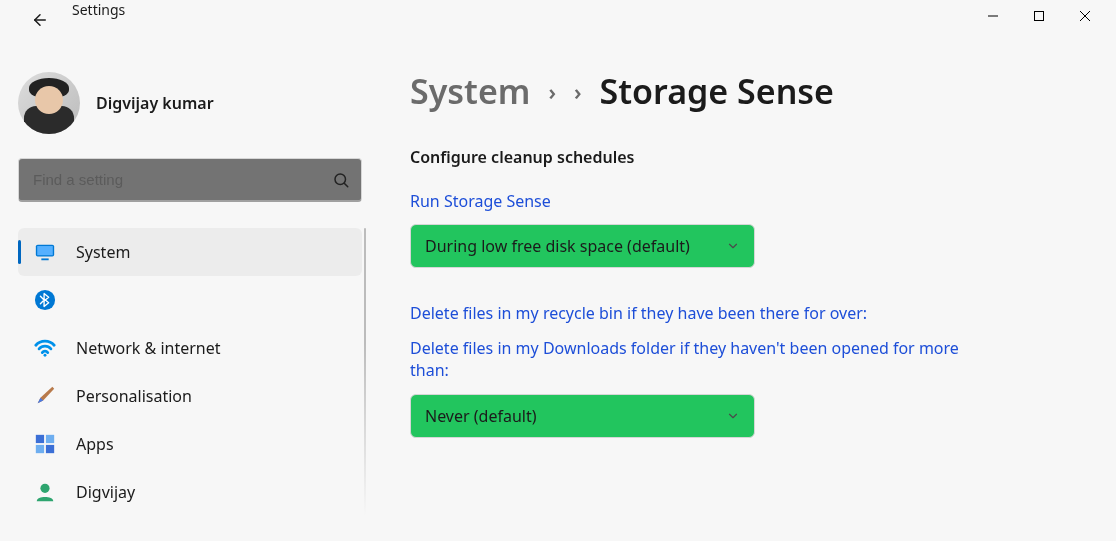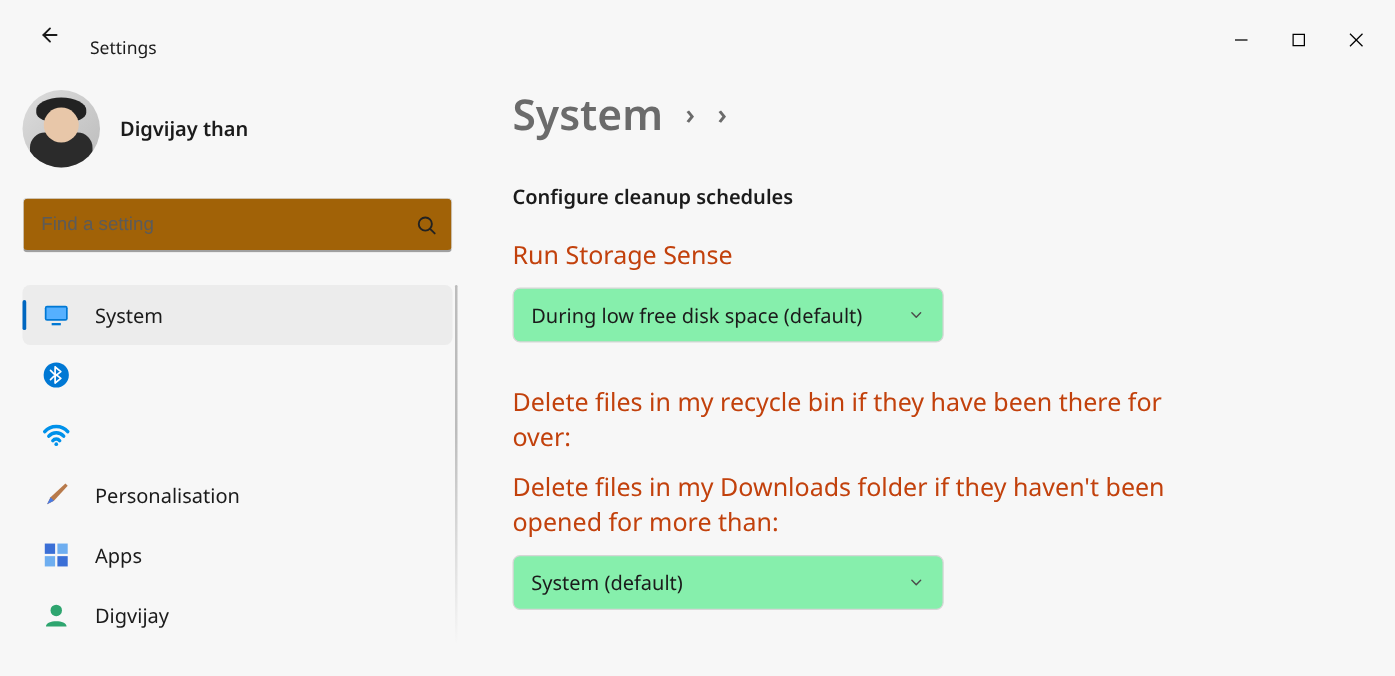--- a/index.html
+++ b/index.html
@@ -7,21 +7,21 @@
       font-family: "Segoe UI Variable", "Segoe UI", system-ui, sans-serif;
       background: #f7f7f7;
       color: #1b1b1b;
       width: 1116px;
       height: 541px;
       overflow: hidden;
       position: relative;
     }
     .titlebar {
       display: flex;
-      align-items: flex-end;
+      align-items: flex-start;
       height: 48px;
       padding: 0 8px 0 20px;
     }
     .back-btn {
       width: 40px;
       height: 40px;
       display: flex;
       align-items: center;
       justify-content: center;
       border: none;
@@ -94,21 +94,21 @@
     .search {
       position: relative;
       margin-bottom: 26px;
     }
     .search input {
       width: 100%;
       height: 44px;
       border: 1px solid #d6d6d6;
       border-bottom: 2px solid #a0a0a0;
       border-radius: 4px;
-      background: #a16207;
+      background: #737373;
       padding: 0 44px 0 14px;
       font-size: 15px;
       color: #1b1b1b;
       outline: none;
     }
     .search input::placeholder { color: #5b5b5b; }
     .search-icon {
       position: absolute; right: 12px; top: 50%; transform: translateY(-50%);
       width: 18px; height: 18px; color: #222;
     }
@@ -155,27 +155,27 @@
       font-weight: 600;
       color:#1b1b1b;
       margin-bottom: 32px;
       flex-wrap: wrap;
     }
     .crumb-link { color:#6b6b6b; cursor:pointer; }
     .crumb-sep { color:#6b6b6b; font-size: 22px; }
     .section-title{
       font-size:16px; font-weight:600; margin-bottom:22px;
     }
-    .field-label{ font-size:20px; color:#c2410c; margin-bottom:12px; line-height:1.4; max-width:560px;}
+    .field-label{ font-size:16px; color:#1d4ed8; margin-bottom:12px; line-height:1.4; max-width:560px;}
     .select {
       width: 345px;
       height: 44px;
       border: 1px solid #d6d6d6;
       border-radius: 6px;
-      background: #86efac;
+      background: #22c55e;
       display: flex;
       align-items: center;
       justify-content: space-between;
       padding: 0 14px;
       font-size: 16px;
       cursor: pointer;
       margin-bottom: 34px;
     }
     .chev { width:14px;height:14px;color:#4b4b4b; }
   </style>
@@ -210,21 +210,21 @@
   </div>
 </div>
 
 <div class="content-wrap">
 
   <aside class="sidebar">
     <div class="profile">
       <div class="avatar">
           <div class="body"></div>
         </div>
-      <div class="profile-name">Digvijay than</div>
+      <div class="profile-name">Digvijay kumar</div>
     </div>
 
     <div class="search">
       <input type="text" placeholder="Find a setting" style="">
       <svg class="search-icon" viewBox="0 0 24 24" fill="none" stroke="currentColor" stroke-width="2" stroke-linecap="round">
           <circle cx="11" cy="11" r="7"></circle>
           <line x1="21" y1="21" x2="16.65" y2="16.65"></line>
         </svg>
     </div>
 
@@ -249,20 +249,21 @@
       </li>
       <li class="nav-item">
         <span class="nav-icon">
           <svg width="22" height="22" viewBox="0 0 24 24">
               <path d="M2 9 C7 3 17 3 22 9" stroke="#0091ea" stroke-width="3" fill="none" stroke-linecap="round"></path>
               <path d="M5.5 13 C9 9 15 9 18.5 13" stroke="#0091ea" stroke-width="3" fill="none" stroke-linecap="round"></path>
               <path d="M9 17 C10.5 15 13.5 15 15 17" stroke="#0091ea" stroke-width="3" fill="none" stroke-linecap="round"></path>
               <circle cx="12" cy="20" r="1.6" fill="#0091ea"></circle>
             </svg>
         </span>
+        <span>Network &amp; internet</span>
       </li>
       <li class="nav-item">
         <span class="nav-icon">
           <svg width="22" height="22" viewBox="0 0 24 24">
               <path d="M4 20 L7 14 L20 2 L22 4 L10 17 L4 20" fill="#b87a4b"></path>
               <path d="M4 20 L7 14 L10 17 L4 20" fill="#4a7ae2"></path>
             </svg>
         </span>
         <span>Personalisation</span>
       </li>
@@ -287,35 +288,36 @@
         <span>Digvijay</span>
       </li>
     </ul>
   </aside>
 
   <main class="main">
     <div class="breadcrumb">
       <span class="crumb-link">System</span>
       <span class="crumb-sep">›</span>
       <span class="crumb-sep">›</span>
+      <span>Storage Sense</span>
     </div>
 
     <h2 class="section-title">Configure cleanup schedules</h2>
 
     <div class="field-label">Run Storage Sense</div>
     <div class="select">
       <span>During low free disk space (default)</span>
       <svg class="chev" viewBox="0 0 24 24" fill="none" stroke="currentColor" stroke-width="2" stroke-linecap="round" stroke-linejoin="round">
           <polyline points="6 9 12 15 18 9"></polyline>
         </svg>
     </div>
 
     <div class="field-label">Delete files in my recycle bin if they have been there for over:</div>
 
     <div class="field-label">Delete files in my Downloads folder if they haven't been opened for more than:</div>
     <div class="select" style="margin-bottom:0">
-      <span>System (default)</span>
+      <span>Never (default)</span>
       <svg class="chev" viewBox="0 0 24 24" fill="none" stroke="currentColor" stroke-width="2" stroke-linecap="round" stroke-linejoin="round">
           <polyline points="6 9 12 15 18 9"></polyline>
         </svg>
     </div>
   </main>
 </div>
 
 </body></html>

